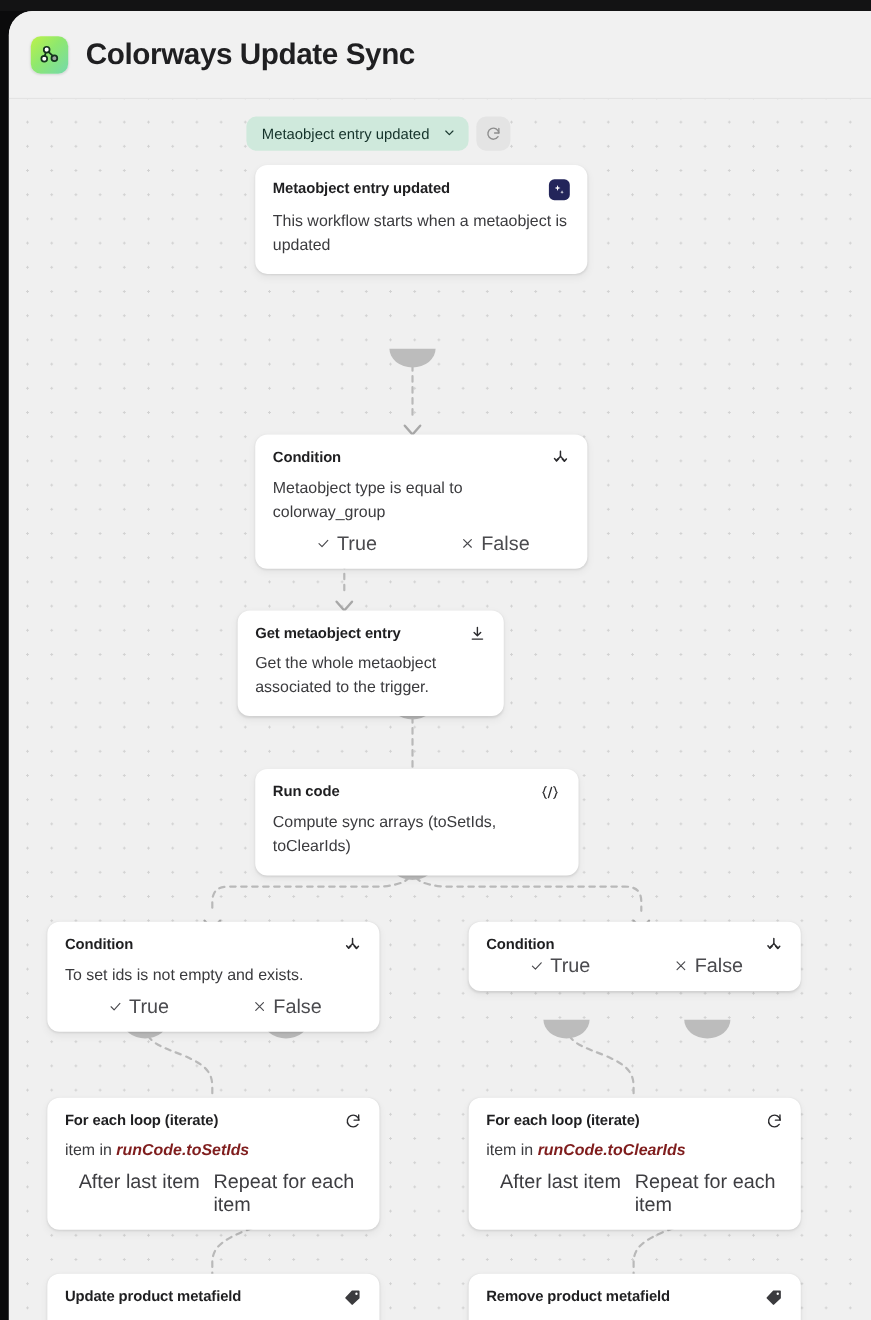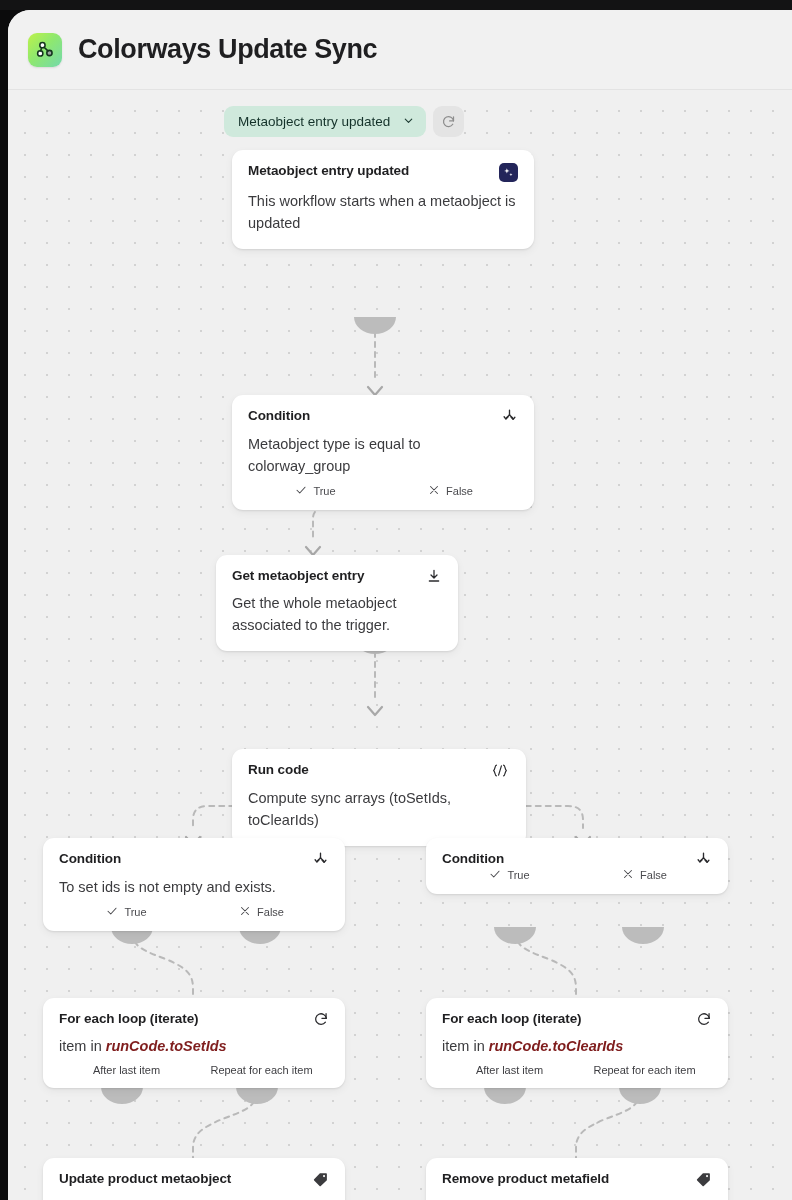--- a/index.html
+++ b/index.html
@@ -141,24 +141,24 @@
 
   .node-foot {
     display: flex;
     justify-content: center;
     gap: 0;
     padding-bottom: 12px;
   }
   .node-foot .slot {
     flex: 1;
     display: flex;
-    align-items: center;
+    align-items: flex-start;
     justify-content: center;
     gap: 6px;
-    font-size: 11px;
+    font-size: 18px;
     color: #4a4a4e;
     cursor: pointer;
   }
   .node-foot .slot.plain { color: #3d3d41; }
 
   
   .handle {
     position: absolute;
     width: 42px; height: 17px;
     background: #bcbcbc;
@@ -309,21 +309,21 @@
             <svg width="16" height="16" viewBox="0 0 24 24" fill="none">
               <path d="M12 3.5 V14.5 M7.5 10.5 L12 15 L16.5 10.5" stroke="#2b2b2e" stroke-width="1.9" stroke-linecap="round" stroke-linejoin="round"></path>
               <path d="M5 19.5 H19" stroke="#2b2b2e" stroke-width="1.9" stroke-linecap="round"></path>
             </svg>
           </div>
         </div>
         <div class="node-desc">Get the whole metaobject associated to the trigger.</div>
       </div>
 
       <div class="handle" style="left:346px; top:693px;"></div>
-      <div class="node" style="left:224px; top:659px; width:294px;">
+      <div class="node" style="left:224px; top:609px; width:294px;">
         <div class="node-head">
           <div class="node-title">Run code</div>
           <div class="node-icon">
             <svg width="20" height="17" viewBox="0 0 26 24" fill="none">
               <path d="M8 4.5 C5.5 4.5 6.4 10.2 4 12 C6.4 13.8 5.5 19.5 8 19.5" stroke="#2b2b2e" stroke-width="1.7" stroke-linecap="round" stroke-linejoin="round"></path>
               <path d="M18 4.5 C20.5 4.5 19.6 10.2 22 12 C19.6 13.8 20.5 19.5 18 19.5" stroke="#2b2b2e" stroke-width="1.7" stroke-linecap="round" stroke-linejoin="round"></path>
               <path d="M15 5.5 L11 18.5" stroke="#2b2b2e" stroke-width="1.7" stroke-linecap="round"></path>
             </svg>
           </div>
         </div>
@@ -442,21 +442,21 @@
             <span>After last item</span>
           </div>
           <div class="slot plain">
             <span>Repeat for each item</span>
           </div>
         </div>
       </div>
 
       <div class="node" style="left:35px; top:1068px; width:302px;">
         <div class="node-head">
-          <div class="node-title">Update product metaobject</div>
+          <div class="node-title">Update product metafield</div>
           <div class="node-icon">
             <svg width="17" height="17" viewBox="0 0 24 24" fill="none">
               <path d="M11.2 3.2 H20 a1 1 0 0 1 1 1 V13 L12.4 21.2 a1.2 1.2 0 0 1-1.7 0 L3 13.5 a1.2 1.2 0 0 1 0-1.7 Z" fill="#3b3b3e"></path>
               <circle cx="17" cy="7.2" r="1.5" fill="#ffffff"></circle>
             </svg>
           </div>
         </div>
         <div class="node-desc">
           <span>Add this metafield to the product:</span><br>
         </div>

